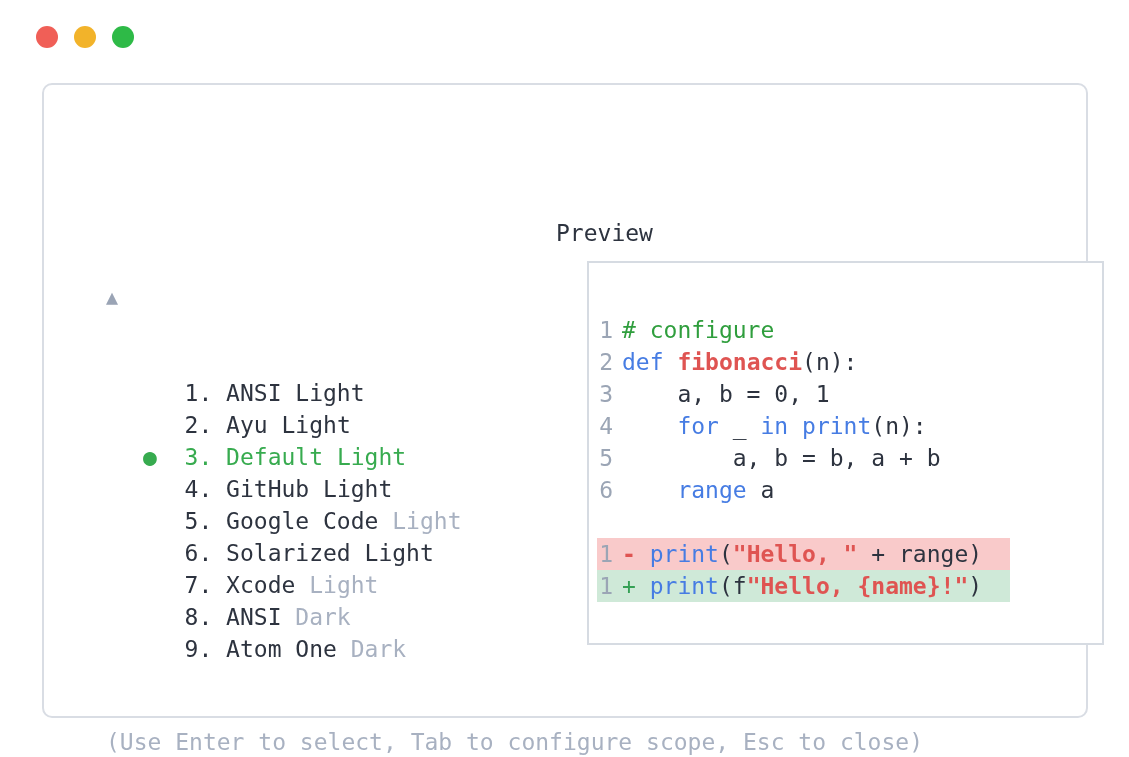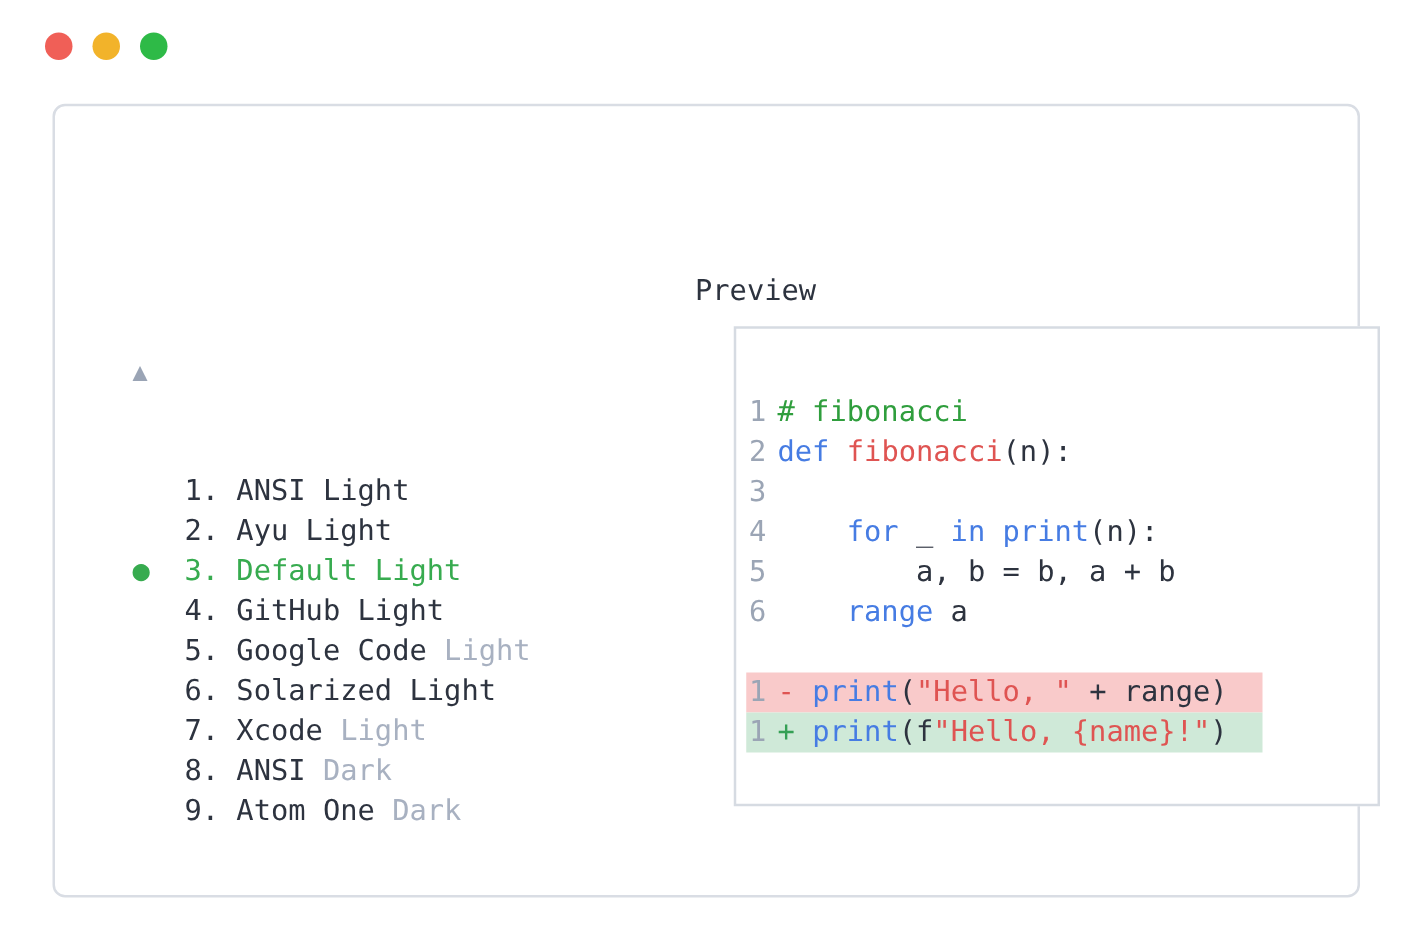--- a/index.html
+++ b/index.html
@@ -18,41 +18,41 @@
   .traffic{position:absolute;left:36px;top:26px;display:flex;gap:16px;}
   .light{width:22px;height:22px;border-radius:50%;}
 
   .panel{position:absolute;left:42px;top:83px;width:1046px;height:635px;
          border:2px solid var(--panel_border);border-radius:10px;background:#fff;}
 
   .left-col{position:absolute;left:62px;top:132px;font-size:23px;line-height:32px;white-space:pre;}
   .row{height:32px;}
   .header{color:var(--text_primary);}
   .arrow-up{color:var(--arrow_up);font-size:20px;}
-  .list-item{height:32px;white-space:pre;cursor:default;}
+  .list-item{height:32px;white-space:pre;cursor:default;margin-left:37px;}
   .list-item .dot{color:var(--selected_green);}
   .list-item .num,.list-item .name,.list-item .variant{color:var(--text_primary);}
   .list-item .variant.muted{color:var(--text_muted);}
   .list-item.selected .num,.list-item.selected .name,.list-item.selected .variant{color:var(--selected_green);}
 
   .hint{position:absolute;left:62px;top:641px;height:32px;line-height:32px;
         font-size:23px;color:var(--text_muted);white-space:pre;}
 
   .preview-label{position:absolute;left:512px;top:132px;height:32px;line-height:32px;font-size:23px;}
   .preview-box{position:absolute;left:543px;top:176px;width:517px;height:384px;
                border:2px solid var(--preview_border);background:#fff;}
   .code-area{padding:51px 0 0 8px;font-size:23px;line-height:32px;}
   .codeline{display:flex;width:max-content;height:32px;white-space:pre;}
   .codeline .ln{display:inline-block;width:16px;text-align:right;margin-right:9px;color:var(--gutter_gray);}
   .codeline.removed{background:var(--removed_bg);padding-right:28px;}
   .codeline.added{background:var(--added_bg);padding-right:28px;}
   .tk-pl{color:var(--text_primary);}
   .tk-cm{color:var(--comment_green);}
   .tk-kw{color:var(--keyword_blue);}
-  .tk-rd{color:var(--string_red);}
+  .tk-rd{color:var(--string_red);font-weight:bold;}
   .tk-gr{color:var(--diff_add_green);}
 </style>
 </head>
 <body>
 
 <div class="traffic">
     <div class="light" style="background: var(--light_red);"></div>
     <div class="light" style="background: var(--light_yellow);"></div>
     <div class="light" style="background: var(--light_green);"></div>
   </div>
@@ -60,25 +60,26 @@
 <div class="panel">
   <div class="left-col">
     <div class="row arrow-up">▲</div>
     <div id="theme-list"><div class="list-item"><span class="dot">  </span><span class="num"> 1. </span><span class="name">ANSI</span><span class="variant"> Light</span></div><div class="list-item"><span class="dot">  </span><span class="num"> 2. </span><span class="name">Ayu</span><span class="variant"> Light</span></div><div class="list-item selected"><span class="dot">● </span><span class="num"> 3. </span><span class="name">Default</span><span class="variant"> Light</span></div><div class="list-item"><span class="dot">  </span><span class="num"> 4. </span><span class="name">GitHub</span><span class="variant"> Light</span></div><div class="list-item"><span class="dot">  </span><span class="num"> 5. </span><span class="name">Google Code</span><span class="variant muted"> Light</span></div><div class="list-item"><span class="dot">  </span><span class="num"> 6. </span><span class="name">Solarized</span><span class="variant"> Light</span></div><div class="list-item"><span class="dot">  </span><span class="num"> 7. </span><span class="name">Xcode</span><span class="variant muted"> Light</span></div><div class="list-item"><span class="dot">  </span><span class="num"> 8. </span><span class="name">ANSI</span><span class="variant muted"> Dark</span></div><div class="list-item"><span class="dot">  </span><span class="num"> 9. </span><span class="name">Atom One</span><span class="variant muted"> Dark</span></div></div>
     
   </div>
 
   <div class="preview-label">Preview</div>
   <div class="preview-box">
     <div class="code-area" id="code-area">
-        <div class="codeline"><span class="ln">1</span><span class="code"><span class="tk-cm"># fibonacci</span></span></div>
+        <div class="codeline"><span class="ln">1</span><span class="code"><span class="tk-cm"># configure</span></span></div>
         <div class="codeline"><span class="ln">2</span><span class="code"><span class="tk-kw">def</span><span class="tk-pl"> </span><span class="tk-rd">fibonacci</span><span class="tk-pl">(n):</span></span></div>
-        <div class="codeline"><span class="ln">3</span></div>
+        <div class="codeline"><span class="ln">3</span><span class="code"><span class="tk-pl">    a, b = 0, 1</span></span></div>
         <div class="codeline"><span class="ln">4</span><span class="code"><span class="tk-pl">    </span><span class="tk-kw">for</span><span class="tk-pl"> _ </span><span class="tk-kw">in</span><span class="tk-pl"> </span><span class="tk-kw">print</span><span class="tk-pl">(n):</span></span></div>
         <div class="codeline"><span class="ln">5</span><span class="code"><span class="tk-pl">        a, b = b, a + b</span></span></div>
         <div class="codeline"><span class="ln">6</span><span class="code"><span class="tk-pl">    </span><span class="tk-kw">range</span><span class="tk-pl"> a</span></span></div>
         <div class="codeline"><span class="ln"></span><span class="code"></span></div>
         <div class="codeline removed"><span class="ln">1</span><span class="code"><span class="tk-rd">-</span><span class="tk-pl"> </span><span class="tk-kw">print</span><span class="tk-pl">(</span><span class="tk-rd">"Hello, "</span><span class="tk-pl"> + range)</span></span></div>
         <div class="codeline added"><span class="ln">1</span><span class="code"><span class="tk-gr">+</span><span class="tk-pl"> </span><span class="tk-kw">print</span><span class="tk-pl">(f</span><span class="tk-rd">"Hello, {name}!"</span><span class="tk-pl">)</span></span></div>
       </div>
   </div>
 
+  <div class="hint">(Use Enter to select, Tab to configure scope, Esc to close)</div>
 </div>
 
 </body></html>

